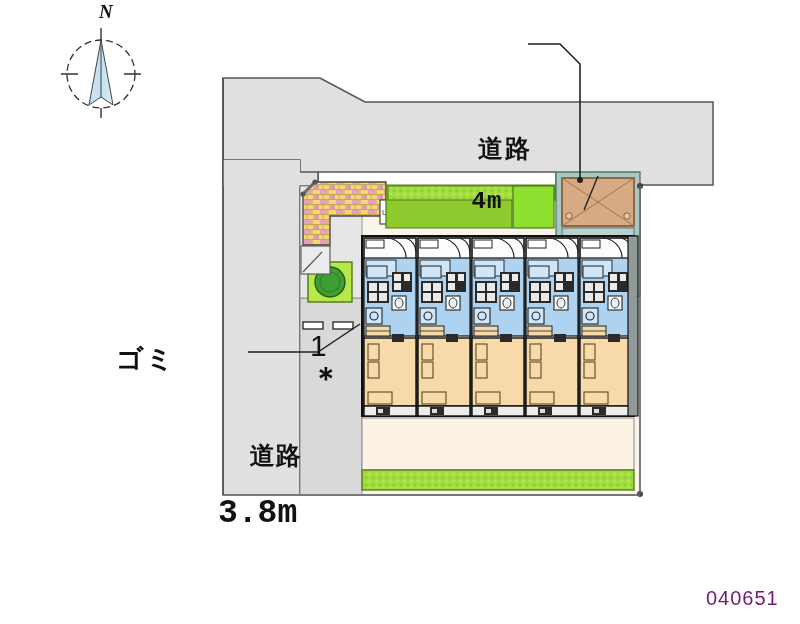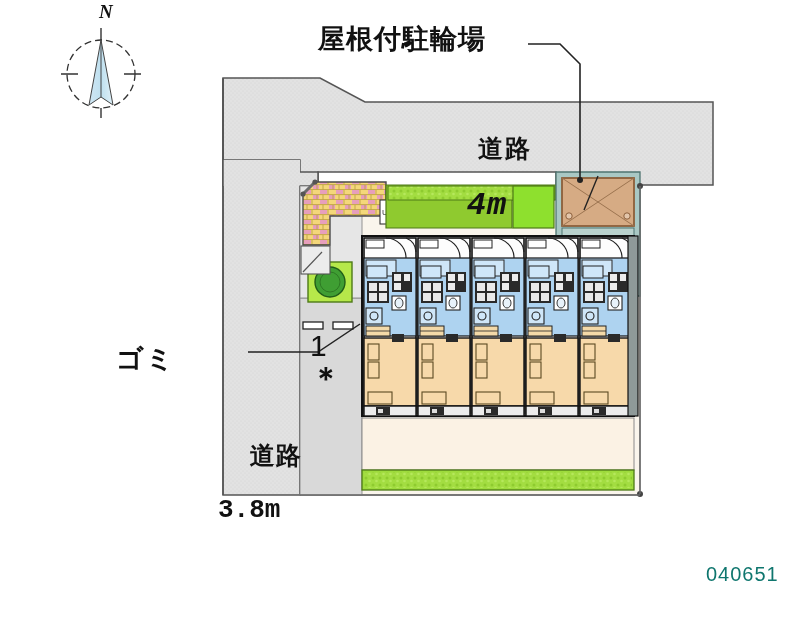--- a/index.html
+++ b/index.html
@@ -7,28 +7,28 @@
        font-family:"Liberation Sans","DejaVu Sans",sans-serif;color:#111;}
   .root{position:absolute;inset:0;}
   svg.plan{position:absolute;left:0;top:0;width:800px;height:624px;}
 
   
   .lbl{position:absolute;font-weight:700;color:#111;line-height:1.08;
        letter-spacing:0.02em;white-space:pre;}
   .lbl-roofpark{left:318px;top:25px;font-size:27px;letter-spacing:1px;}
   .lbl-road4{left:432px;top:108px;font-size:25px;text-align:center;width:110px;letter-spacing:2px;}
   .lbl-road4 .l2{display:block;font-family:"Liberation Mono","DejaVu Sans Mono",monospace;
-                 font-size:32px;letter-spacing:1px;font-style:italic;}
+                 font-size:24px;letter-spacing:1px;}
   .lbl-gomi{left:78px;top:316px;font-size:27px;letter-spacing:2px;text-align:left;}
   .lbl-gomi .l2{display:block;}
   .lbl-road38{left:218px;top:415px;font-size:25px;letter-spacing:1px;}
   .lbl-road38 .l2{display:block;font-family:"Liberation Mono","DejaVu Sans Mono",monospace;
-                  font-size:26px;letter-spacing:0px;}
+                  font-size:33px;letter-spacing:0px;}
   .lbl-note{left:338px;top:524px;font-size:26px;letter-spacing:1px;}
-  .lbl-id{left:706px;top:564px;font-size:20px;font-weight:400;letter-spacing:1px;color:#0f766e;
+  .lbl-id{left:706px;top:588px;font-size:20px;font-weight:400;letter-spacing:1px;color:#701a75;
           font-family:"Liberation Sans","DejaVu Sans",sans-serif;}
   .lbl-n{left:99px;top:2px;font-size:19px;font-style:italic;font-family:"Liberation Serif","DejaVu Serif",serif;font-weight:700;}
   .lbl-stall{left:310px;top:330px;font-size:30px;font-weight:400;font-family:"Liberation Sans","DejaVu Sans",sans-serif;}
   .lbl-stall-star{left:311px;top:362px;font-size:30px;font-weight:700;}
 </style>
 </head>
 <body>
 
 <div class="root">
 
@@ -337,21 +337,20 @@
     <rect x="364" y="472" width="268" height="16" fill="url(#hedge)" stroke="none"></rect>
 
     <circle cx="640" cy="186" r="3" fill="#444"></circle>
     <circle cx="640" cy="494" r="3" fill="#444"></circle>
     <path d="M640 186 V494" stroke="#6a6a6a" stroke-width="1.4" fill="none"></path>
     <path d="M300 495 H640" stroke="#6a6a6a" stroke-width="1.4" fill="none"></path>
   </svg>
 
   <div class="lbl lbl-n">N</div>
 
-  <div class="lbl lbl-roofpark">屋根付駐輪場</div>
 
   <div class="lbl lbl-road4">
     <span>道路</span>
     <span class="l2">4m</span>
   </div>
 
   <div class="lbl lbl-gomi">
     <span>ゴミ</span>
   </div>
 

